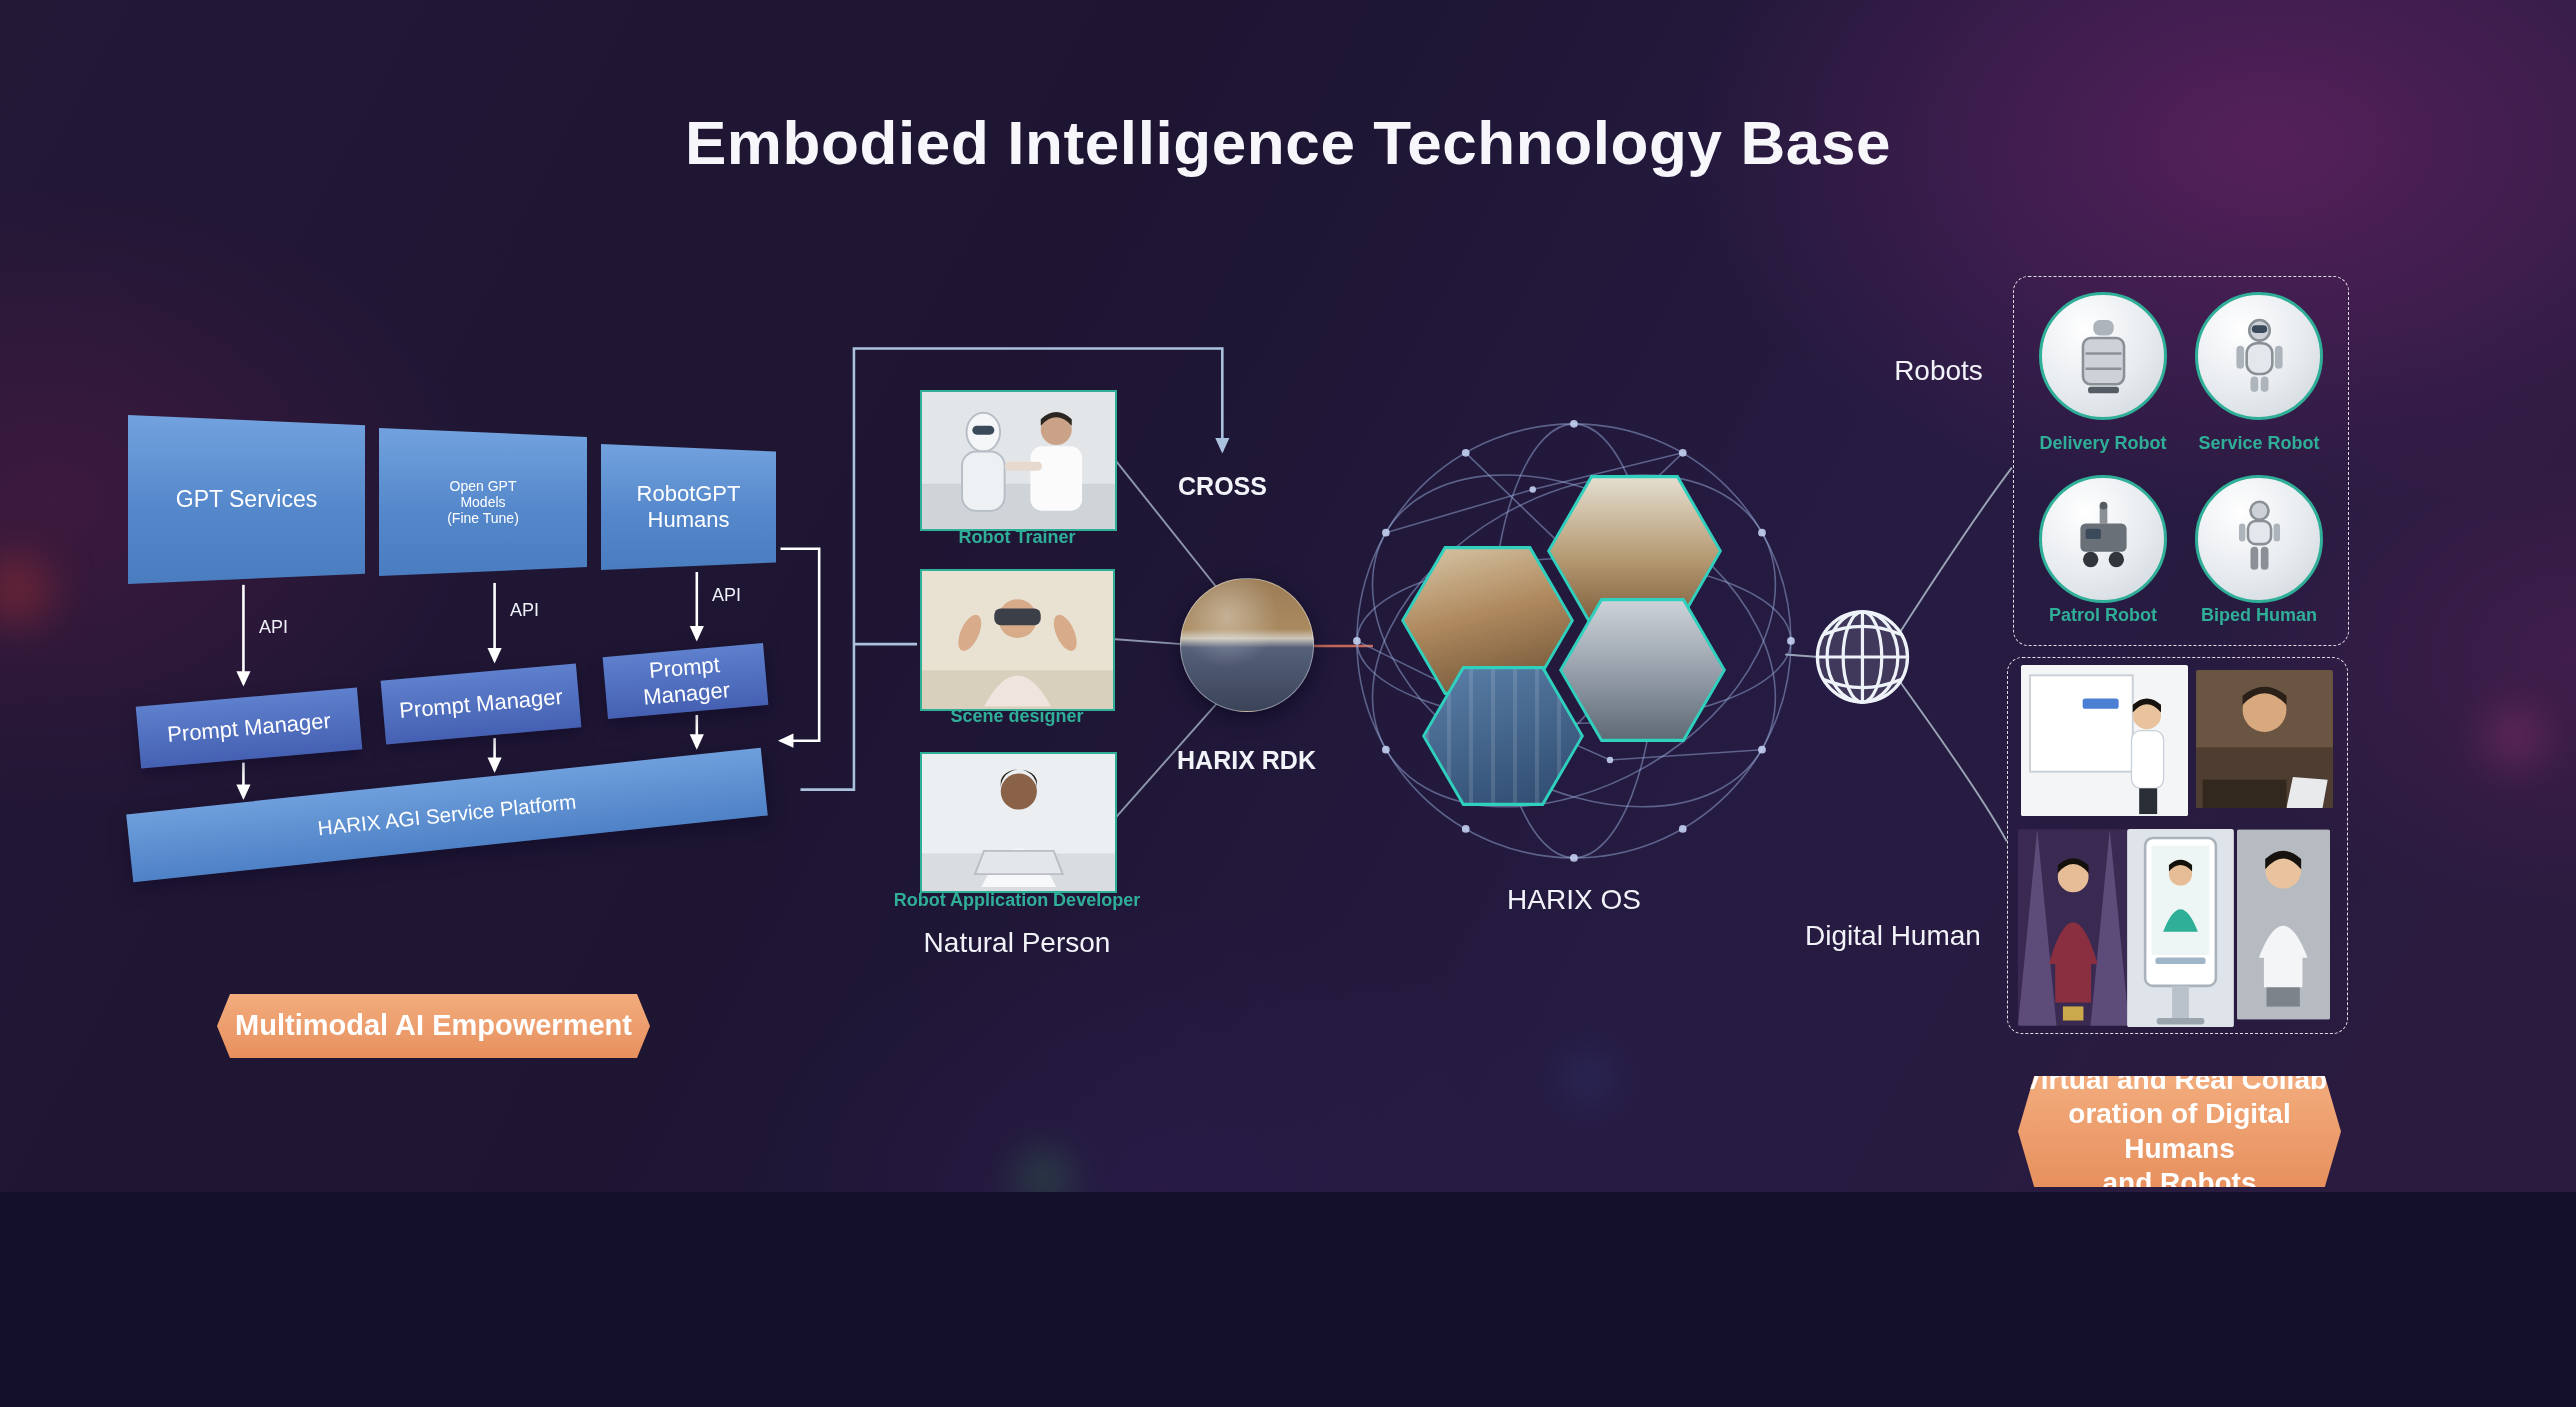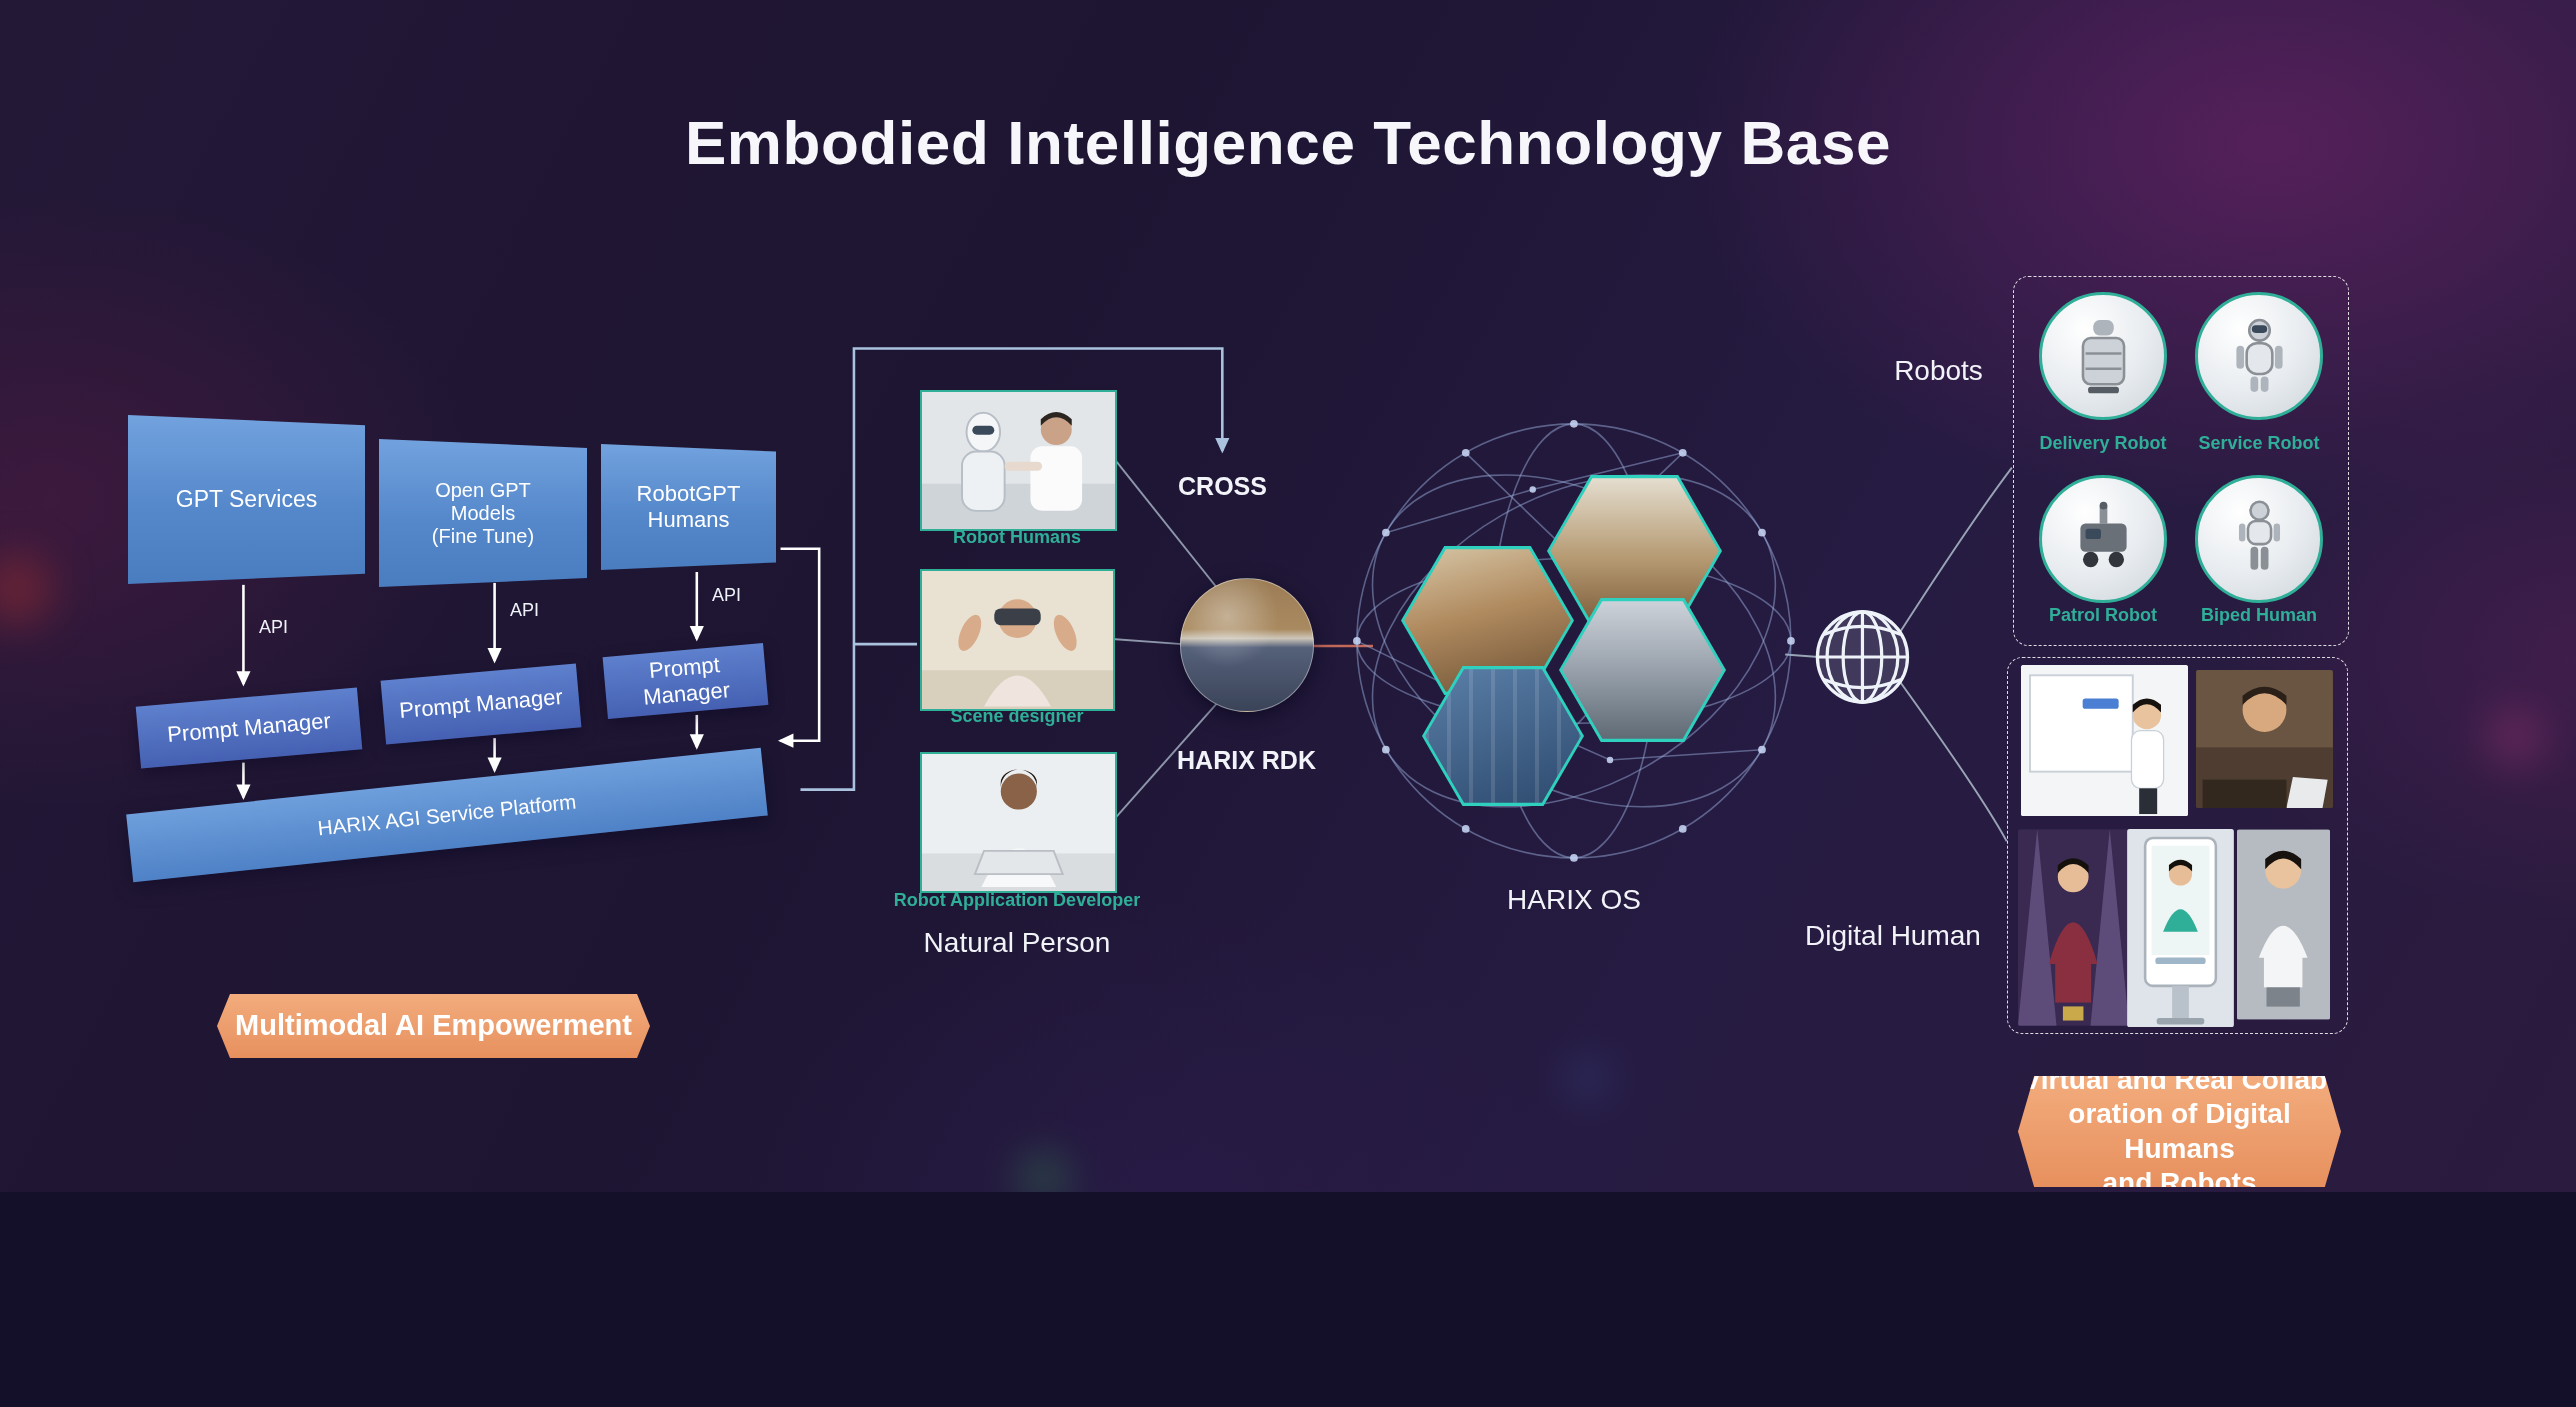--- a/index.html
+++ b/index.html
@@ -150,21 +150,21 @@
       <path d="M2832 985 Q2892 960 2952 985"></path>
       <path d="M2832 1055 Q2892 1080 2952 1055"></path>
     </g>
   </svg>
 
   <div class="abs title" style="z-index:4">Embodied Intelligence Technology Base</div>
 
   <div class="abs bluebox trap" style="left:128px;top:415px;width:237px;height:169px;font-size:23px;z-index:2">
       <span>GPT Services</span>
     </div>
-  <div class="abs bluebox trap" style="left:379px;top:439px;width:208px;height:148px;font-size:20px;z-index:2">
+  <div class="abs bluebox trap" style="left:379px;top:428px;width:208px;height:148px;font-size:14px;z-index:2">
       <span class="ml">Open GPT
 Models
 (Fine Tune)</span>
     </div>
   <div class="abs bluebox trap" style="left:601px;top:444px;width:175px;height:126px;font-size:22px;z-index:2">
       <span class="ml">RobotGPT
 Humans</span>
     </div>
 
   <div class="abs api" style="left:259px;top:617px;z-index:2">API</div>
@@ -195,21 +195,21 @@
       <rect width="299" height="70" y="142" fill="#cfd4d9"></rect>
       <ellipse cx="95" cy="62" rx="26" ry="30" fill="#f4f6f8" stroke="#b7bec6" stroke-width="3"></ellipse>
       <rect x="78" y="52" width="34" height="14" rx="7" fill="#3a4a5a"></rect>
       <rect x="62" y="92" width="66" height="92" rx="22" fill="#eef1f4" stroke="#b7bec6" stroke-width="3"></rect>
       <circle cx="208" cy="58" r="24" fill="#caa287"></circle>
       <path d="M184 52 q24 -26 48 0 l0 -10 q-24 -22 -48 0 Z" fill="#2c2620"></path>
       <rect x="168" y="84" width="80" height="100" rx="18" fill="#fbfbfc"></rect>
       <rect x="128" y="108" width="58" height="14" rx="7" fill="#e7d9cd"></rect>
     </svg>
   </div>
-  <div class="abs tlabel" style="left:882px;top:527px;width:270px;z-index:2">Robot Humans</div>
+  <div class="abs tlabel" style="left:882px;top:527px;width:270px;z-index:2">Robot Trainer</div>
 
   <div class="abs photo" style="left:920px;top:569px;width:191px;height:138px;z-index:2">
     <svg width="100%" height="100%" viewBox="0 0 296 214">
       <rect width="296" height="214" fill="#e9e2d3"></rect>
       <rect width="296" height="60" y="154" fill="#d8cfbc"></rect>
       <circle cx="148" cy="74" r="30" fill="#d8ab8a"></circle>
       <rect x="112" y="58" width="72" height="26" rx="10" fill="#3a3f48"></rect>
       <path d="M96 210 q52 -96 104 0 Z" fill="#f0e4de"></path>
       <ellipse cx="74" cy="96" rx="14" ry="30" fill="#d8ab8a" transform="rotate(24 74 96)"></ellipse>
       <ellipse cx="222" cy="96" rx="14" ry="30" fill="#d8ab8a" transform="rotate(-24 222 96)"></ellipse>

